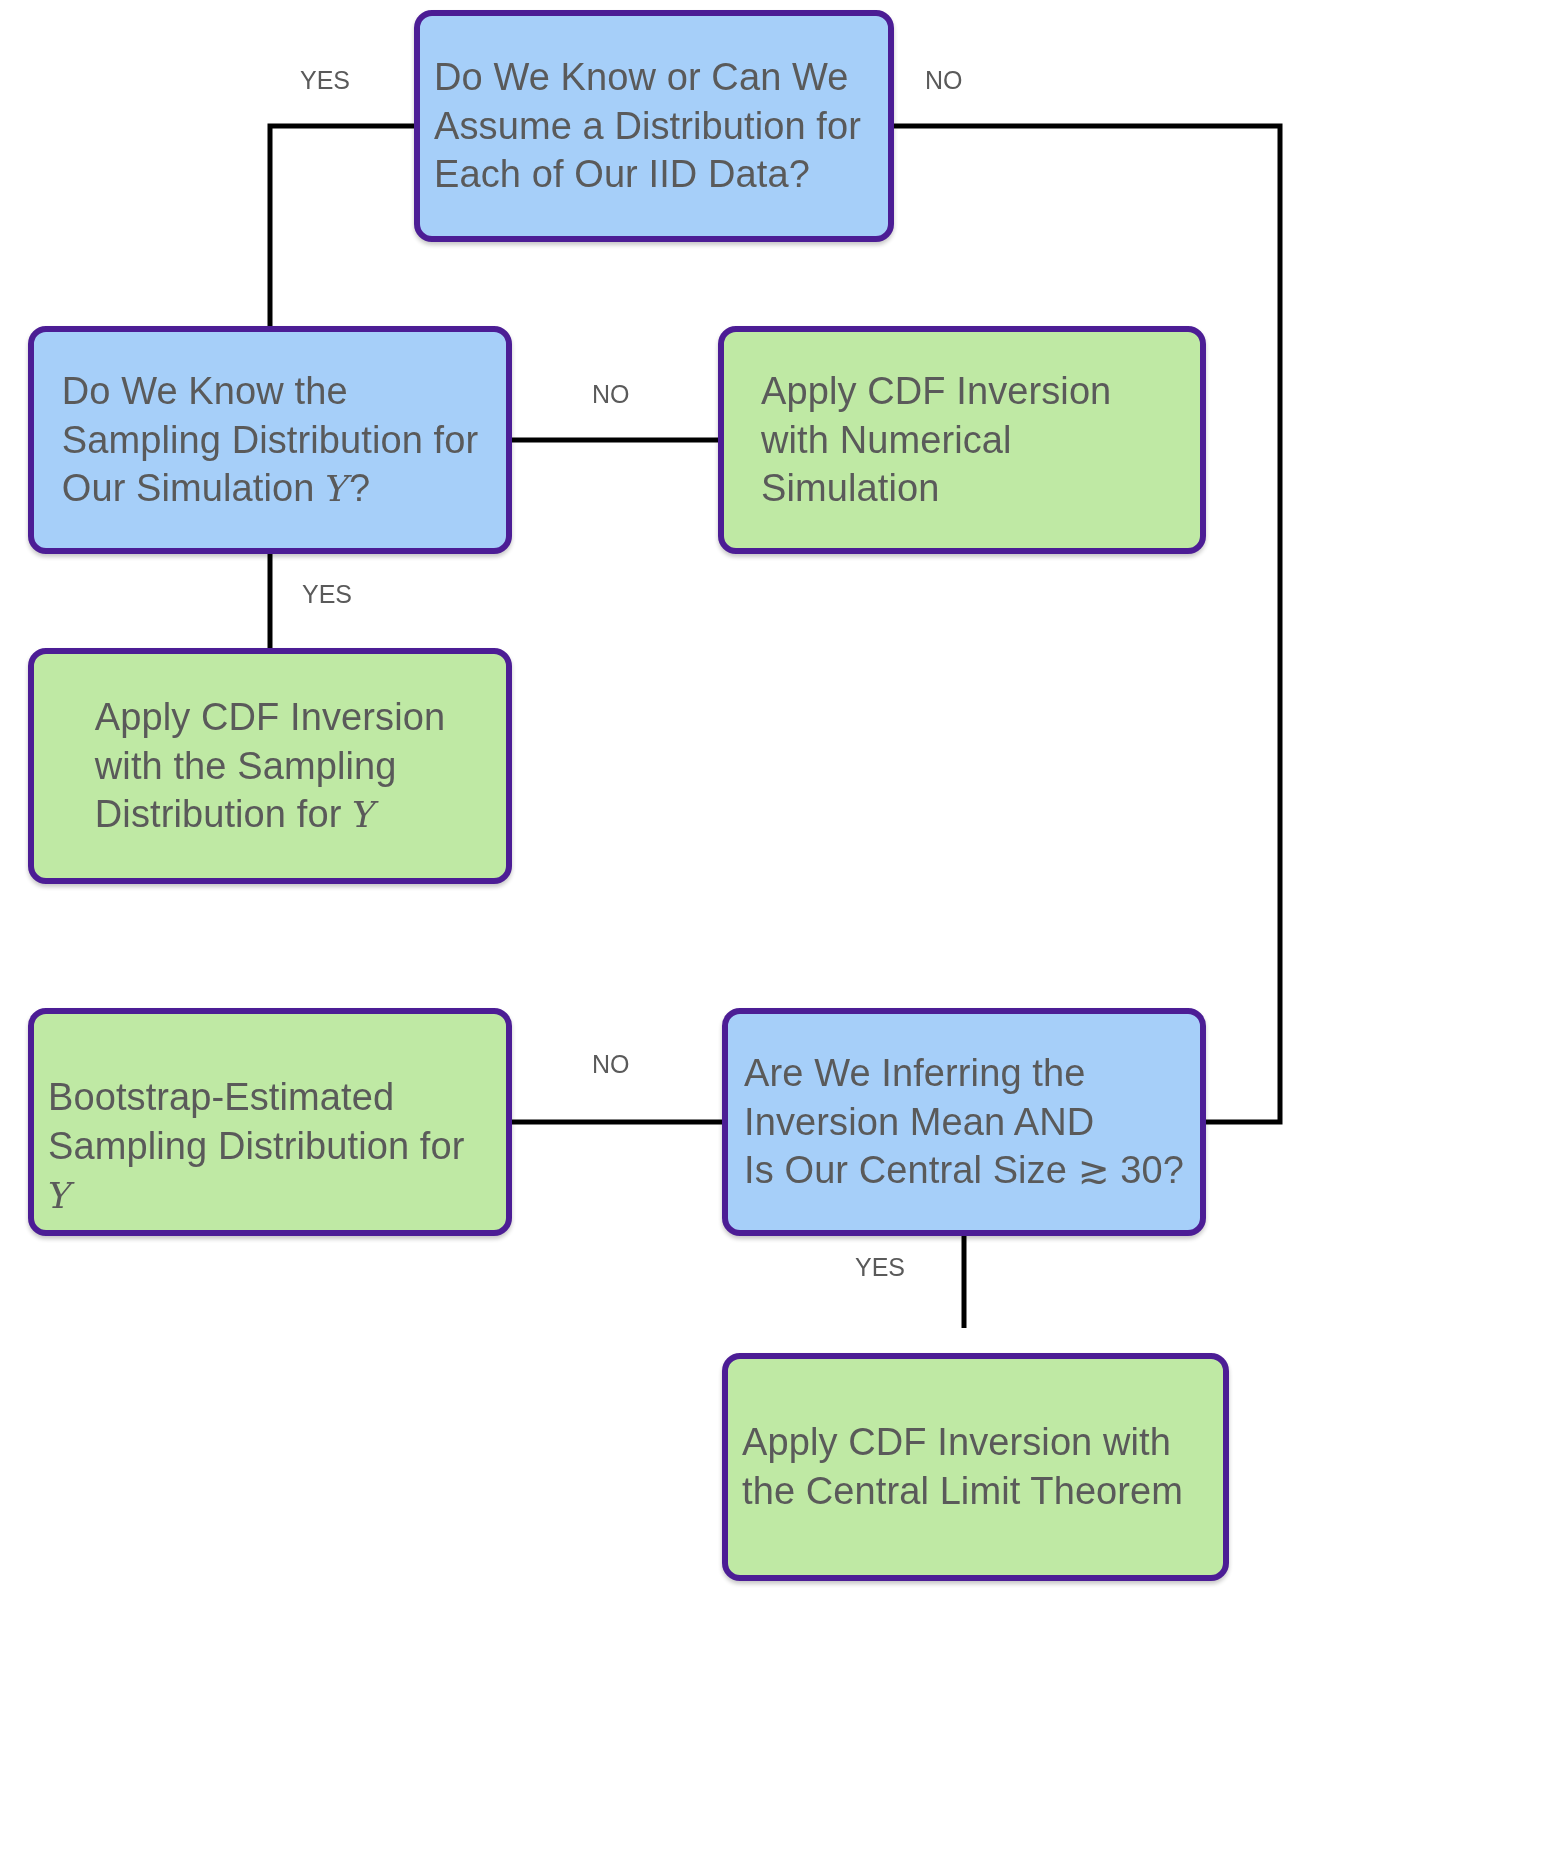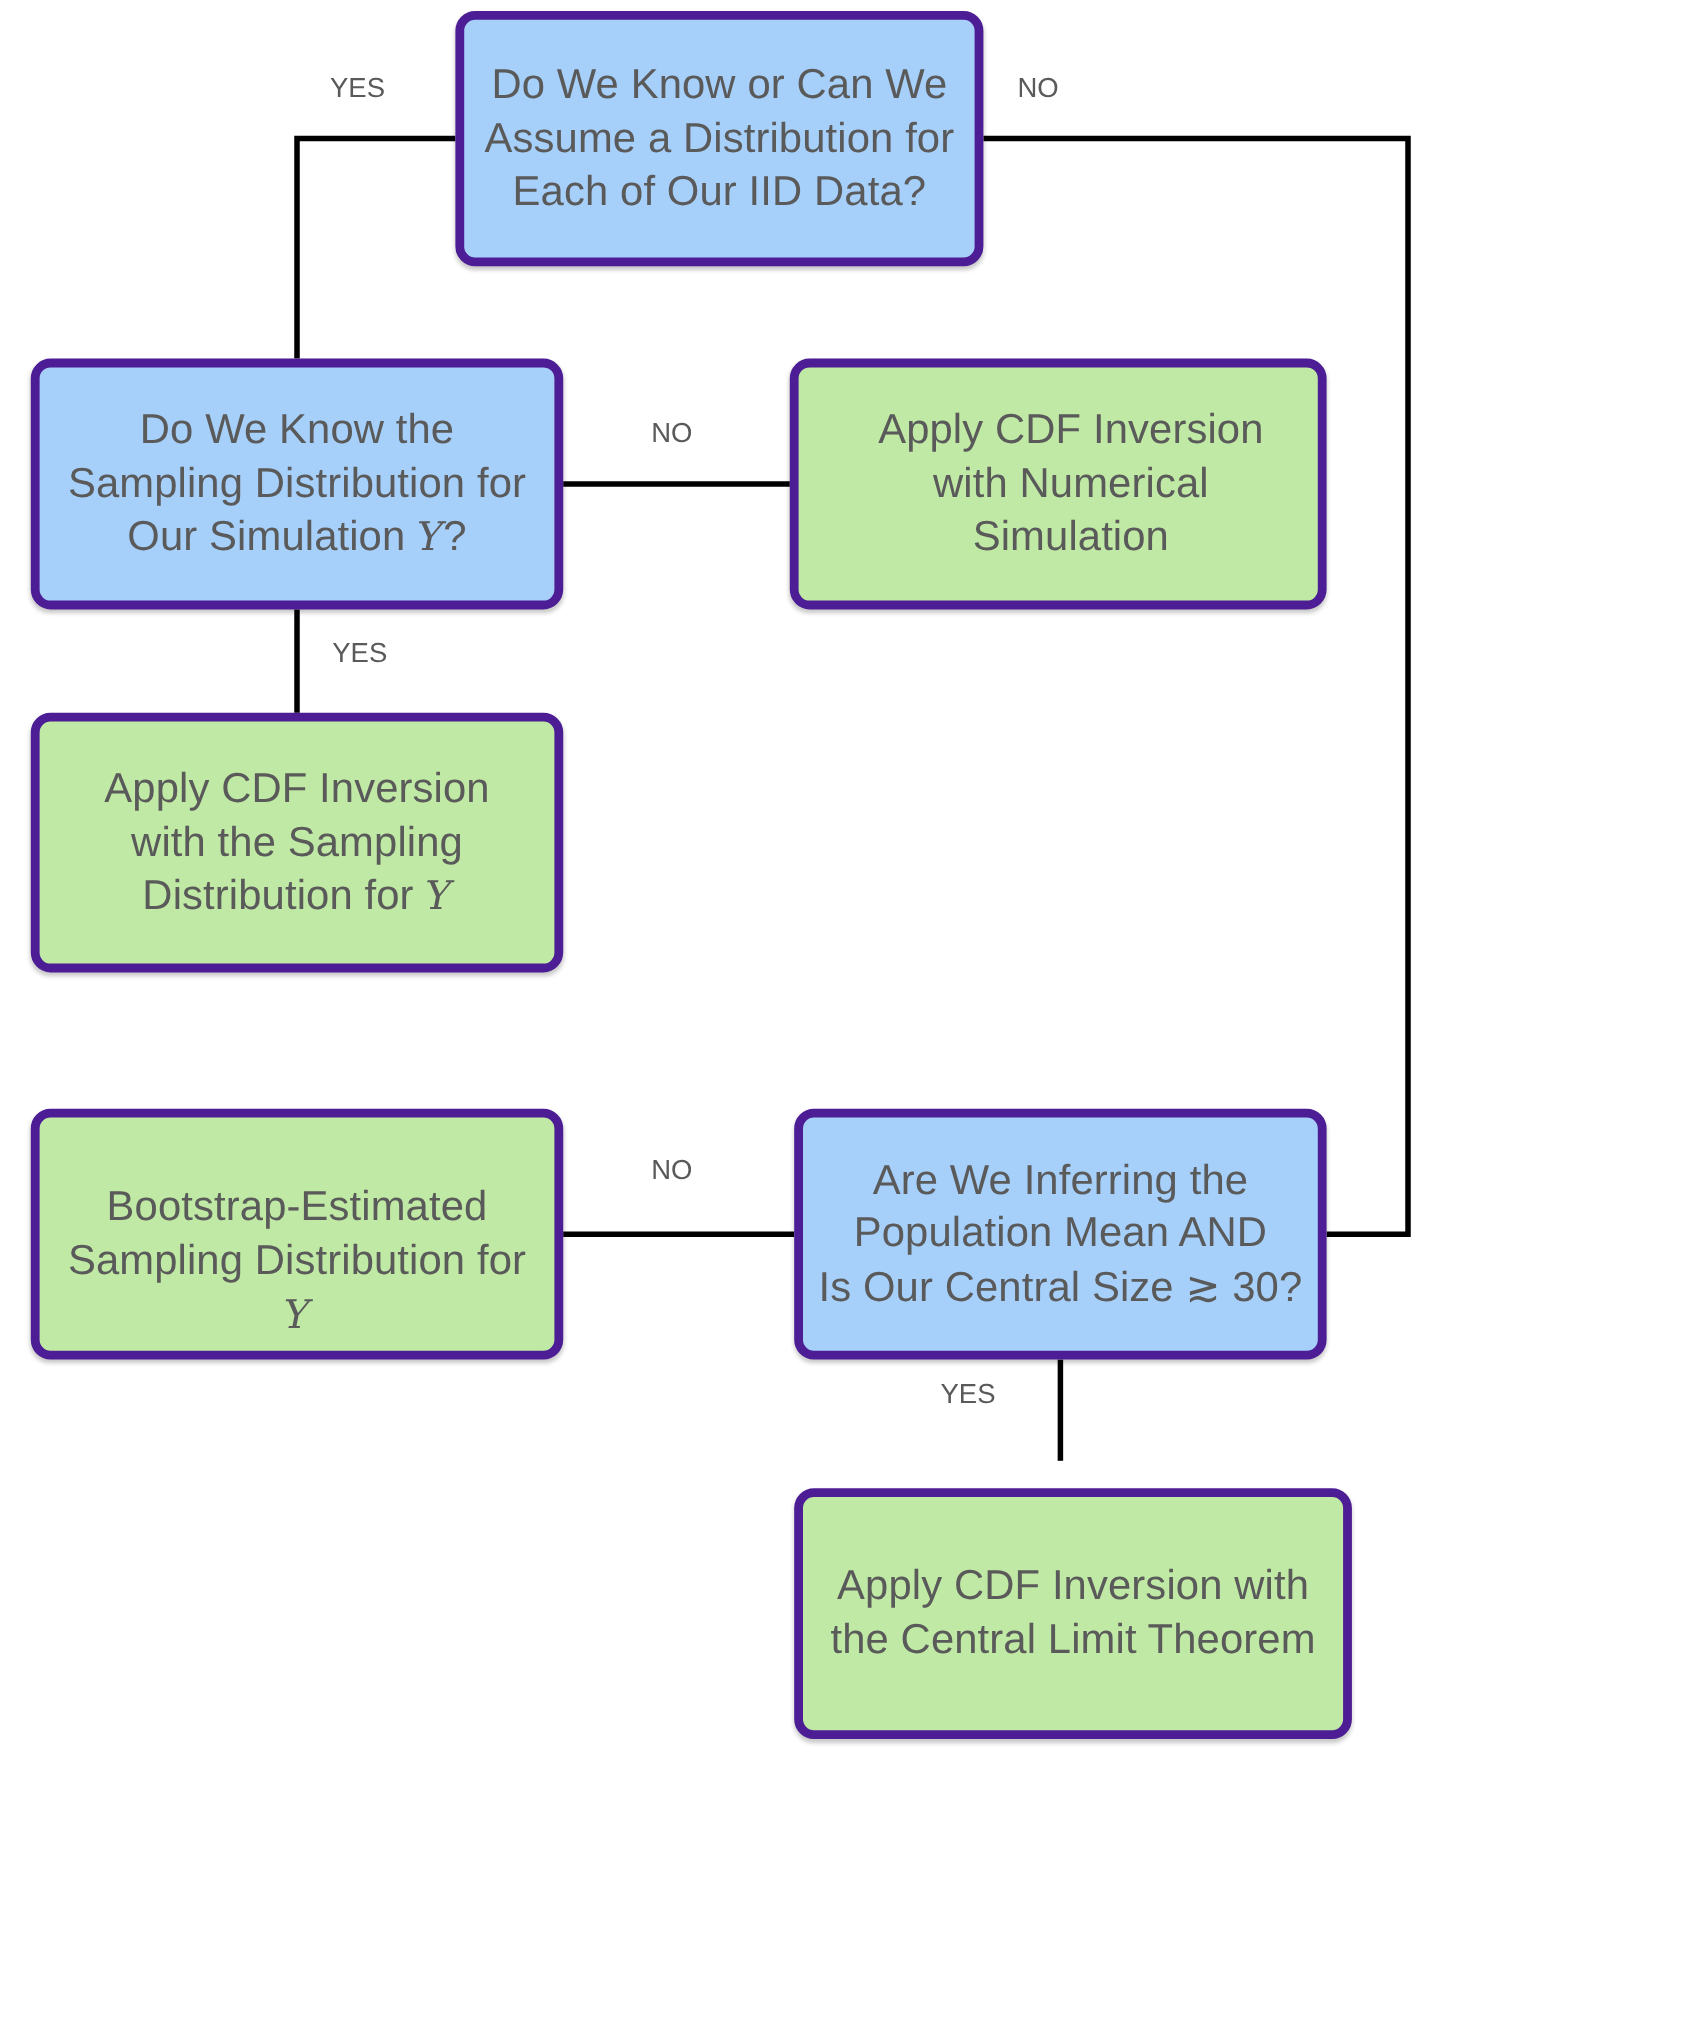--- a/index.html
+++ b/index.html
@@ -19,26 +19,26 @@
     position: absolute;
     left: 0;
     top: 0;
     width: 1548px;
     height: 1854px;
     pointer-events: none;
   }
   .node {
     position: absolute;
     box-sizing: border-box;
-    border: 8px solid #4c1d95;
+    border: 6px solid #4c1d95;
     border-radius: 18px;
     display: flex;
     align-items: center;
     justify-content: center;
-    text-align: center;
+    text-align: left;
     color: #5a5a5a;
     font-size: 38px;
     line-height: 1.28;
     letter-spacing: 0.1px;
     box-shadow: 0 3px 4px rgba(0,0,0,0.22);
   }
   .node .label { padding: 0 14px; white-space: pre-line; }
   .decision { background: #A6CFF9; }
   .action   { background: #BFE9A4; }
 
@@ -112,21 +112,21 @@
 
   <div class="node action" id="n-cdfsamp">
     <span class="label"><span>Apply CDF Inversion</span><br><span>with the Sampling</span><br><span>Distribution for </span><span class="mathvar">Y</span></span>
   </div>
 
   <div class="node action" id="n-bootstrap">
     <span class="label"><br><span>Bootstrap-Estimated</span><br><span>Sampling Distribution for </span><span class="mathvar">Y</span></span>
   </div>
 
   <div class="node decision" id="n-clt-q">
-    <span class="label"><span>Are We Inferring the</span><br><span>Population Mean AND</span><br><span>Is Our Central Size </span><span class="sym">≳</span><span> 30?</span></span>
+    <span class="label"><span>Are We Inferring the</span><br><span>Inversion Mean AND</span><br><span>Is Our Central Size </span><span class="sym">≳</span><span> 30?</span></span>
   </div>
 
   <div class="node action" id="n-clt">
     <span class="label">Apply CDF Inversion with the Central Limit Theorem</span>
   </div>
 
   <div class="edge-label" id="lbl-yes-root">YES</div>
   <div class="edge-label" id="lbl-no-root">NO</div>
   <div class="edge-label" id="lbl-no-samp">NO</div>
   <div class="edge-label" id="lbl-yes-samp">YES</div>

